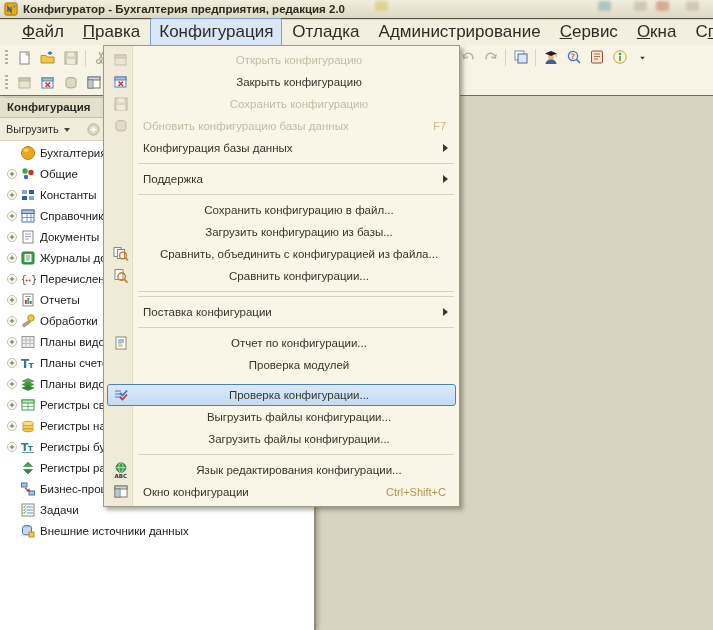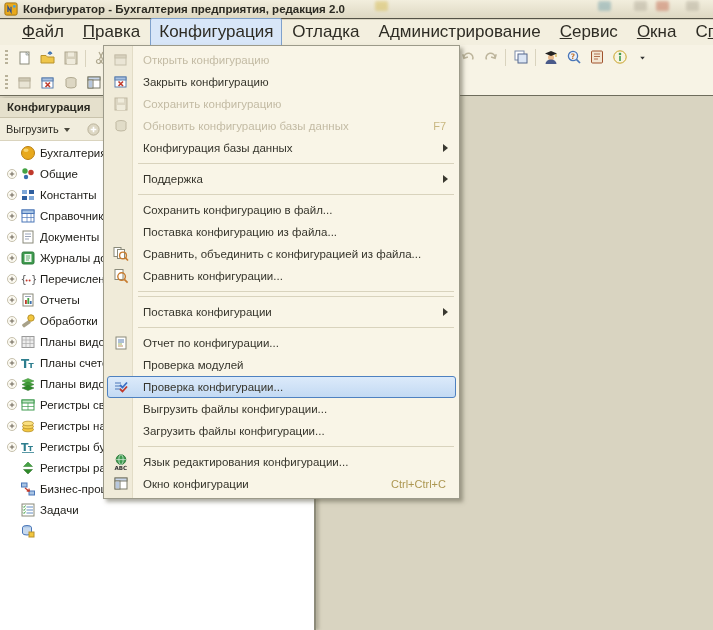--- a/index.html
+++ b/index.html
@@ -62,23 +62,23 @@
   .tree-row .t-lb { padding-top:1px; }
 
   
   .menu-popup { position:absolute; left:103px; top:45px; width:357px; z-index:20;
     background:#F9F5E7; border:1px solid #9C9A8A; padding:3px 0;
     box-shadow:3px 3px 4px rgba(90,88,70,.5); }
   .menu-gutter { position:absolute; left:0; top:0; bottom:0; width:29px;
     background:#F0EBD9; border-right:1px solid #E2DCC6; }
   .menu-row { position:relative; height:22px; margin:0 3px; padding-left:35px;
     display:flex; align-items:center; font-size:11.5px; color:#36352C;
-    border:1px solid rgba(0,0,0,0); border-radius:3px; white-space:nowrap; }
+    border:1px solid rgba(0,0,0,0); border-radius:3px; white-space:nowrap;justify-content:center; }
   .menu-row.disabled { color:#C3BBA4; }
-  .menu-row.selected { background:linear-gradient(#DCEAFA,#C3DAF3); border-color:#4E81C0; }
+  .menu-row.selected { background:linear-gradient(#DCEAFA,#C3DAF3); border-color:#4E81C0;margin-top:8px; }
   .menu-row .mi-icon { position:absolute; left:5px; top:2px; width:16px; height:16px; }
   .menu-row .shortcut { margin-left:auto; padding-right:9px; color:#AD9752; font-size:11px; }
   .menu-row.disabled .shortcut { color:#C8B781; }
   .menu-row .sub-arrow { margin-left:auto; margin-right:7px; width:0; height:0;
     border-left:5px solid #3A3930; border-top:4px solid rgba(0,0,0,0);
     border-bottom:4px solid rgba(0,0,0,0); }
   .menu-sep { height:1px; background:#D9D3BD; margin:4px 5px 4px 34px; }
 </style>
 </head>
 <body>
@@ -611,20 +611,21 @@
               <path d="M5 8 h6 M8 5 v6" stroke="#6B6454" stroke-width="1.3"></path>
             </svg>
           </span>
           <span class="icn t-ic">
             <svg viewBox="0 0 16 16" width="16" height="16">
               <ellipse cx="7" cy="4.5" rx="4.5" ry="2" fill="#A8C4E4" stroke="#4A76B8"></ellipse>
               <path d="M2.5 4.5 V10 a4.5 2 0 0 0 9 0 V4.5" fill="#C7D9EE" stroke="#4A76B8"></path>
               <rect x="9" y="9" width="5" height="5" fill="#F2C63F" stroke="#B8922B"></rect>
             </svg>
           </span>
+          <span class="t-lb">Внешние источники данных</span>
         </div>
       </div>
   </div>
 </div>
 
 <div class="menu-popup" id="config-menu">
   <div class="menu-gutter"></div>
 <div class="menu-row disabled">
       <span class="icn mi-icon" style="opacity: 0.75;">
         <svg viewBox="0 0 16 16" width="16" height="16">
@@ -671,21 +672,21 @@
     <div class="menu-sep"></div>
     <div class="menu-row">
       <span>Поддержка</span>
       <span class="sub-arrow"></span>
     </div>
     <div class="menu-sep"></div>
     <div class="menu-row">
       <span>Сохранить конфигурацию в файл...</span>
     </div>
     <div class="menu-row">
-      <span>Поставка конфигурацию из файла...</span>
+      <span>Загрузить конфигурацию из базы...</span>
     </div>
     <div class="menu-row">
       <span class="icn mi-icon">
         <svg viewBox="0 0 16 16" width="16" height="16">
           <rect x="1" y="1.5" width="7" height="9" fill="#FFFFFF" stroke="#8A8A7A"></rect>
           <rect x="4.5" y="3.5" width="7" height="9" fill="#FFFFFF" stroke="#8A8A7A"></rect>
           <circle cx="10" cy="9.5" r="3.4" fill="none" stroke="#C77B2F" stroke-width="1.4"></circle>
           <line x1="12.4" y1="11.9" x2="15" y2="14.5" stroke="#C77B2F" stroke-width="1.7"></line>
         </svg>
       </span>
@@ -758,15 +759,15 @@
         <svg viewBox="0 0 16 16" width="16" height="16">
           <rect x="2" y="2" width="12" height="11" fill="#FFFFFF" stroke="#7A7A6A"></rect>
           <rect x="2" y="2" width="12" height="3" fill="#C9D6EA" stroke="#7A7A6A"></rect>
           <rect x="2" y="5" width="5" height="8" fill="#E8EEF8" stroke="#7A7A6A"></rect>
           <line x1="3" y1="7" x2="6" y2="7" stroke="#5B7FAE" stroke-width=".7"></line>
           <line x1="3" y1="9" x2="6" y2="9" stroke="#5B7FAE" stroke-width=".7"></line>
           <line x1="3" y1="11" x2="6" y2="11" stroke="#5B7FAE" stroke-width=".7"></line>
         </svg>
       </span>
       <span>Окно конфигурации</span>
-      <span class="shortcut">Ctrl+Ctrl+C</span>
+      <span class="shortcut">Ctrl+Shift+C</span>
     </div>
   </div>
 
 </body></html>

